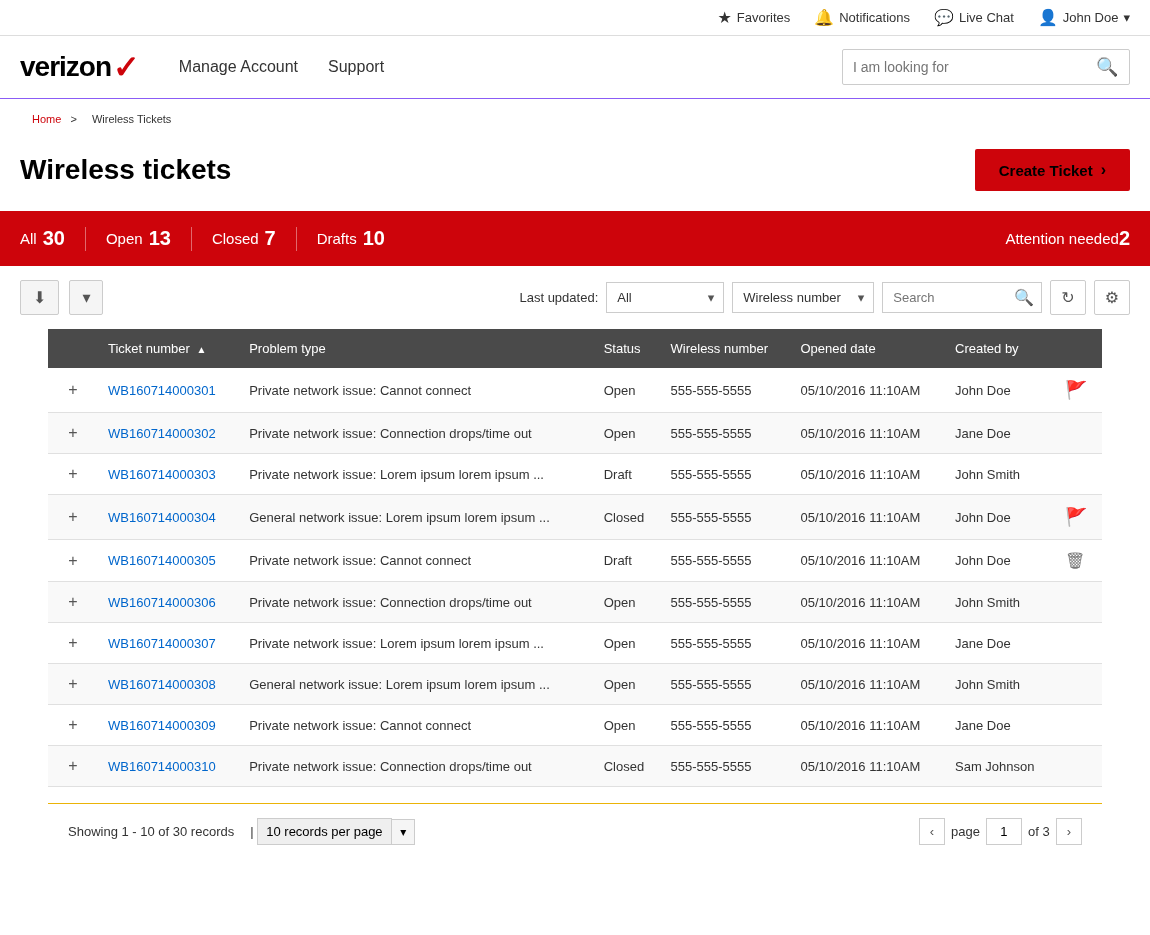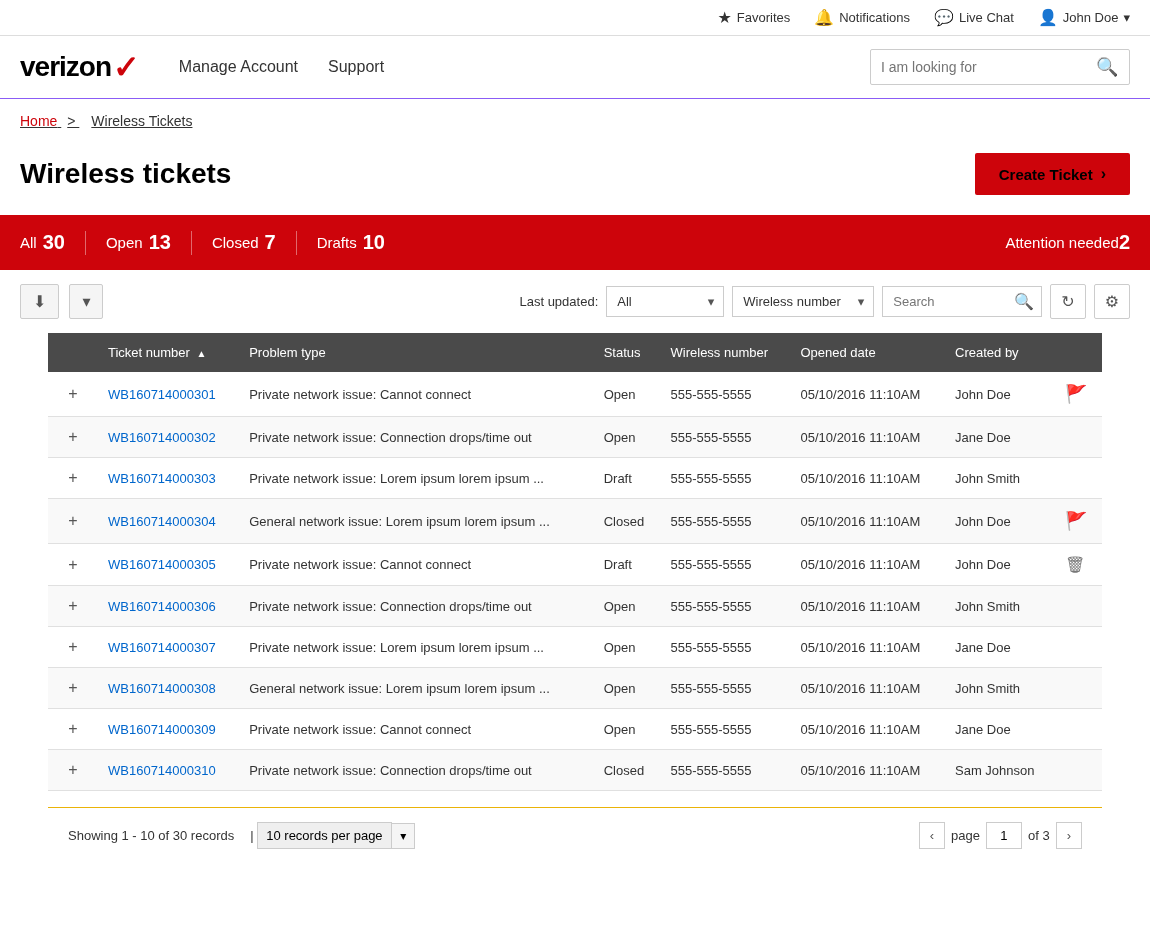--- a/index.html
+++ b/index.html
@@ -56,38 +56,37 @@
       font-size: 16px;
       font-weight: 500;
     }
     .search-bar {
       margin-left: auto;
       display: flex;
       align-items: center;
       border: 1px solid #ccc;
       border-radius: 2px;
       padding: 6px 10px;
-      width: 260px;
+      width: 288px;
       gap: 8px;
     }
     .search-bar input {
       border: none;
       outline: none;
       font-size: 14px;
       color: #999;
       width: 100%;
     }
     .search-bar .search-icon { color: #555; font-size: 18px; cursor: pointer; }
 
     
     .breadcrumb {
-      padding: 14px 20px;
-      font-size: 14px;
+      padding: 14px 32px;
+      font-size: 11px;
       color: #333;
-      text-decoration: underline;
     }
     .breadcrumb a { color: #cd040b; text-decoration: none; }
     .breadcrumb span { color: #333; margin: 0 6px; }
 
     
     .page-title-area {
       display: flex;
       align-items: center;
       justify-content: space-between;
       padding: 10px 20px 20px 20px;

